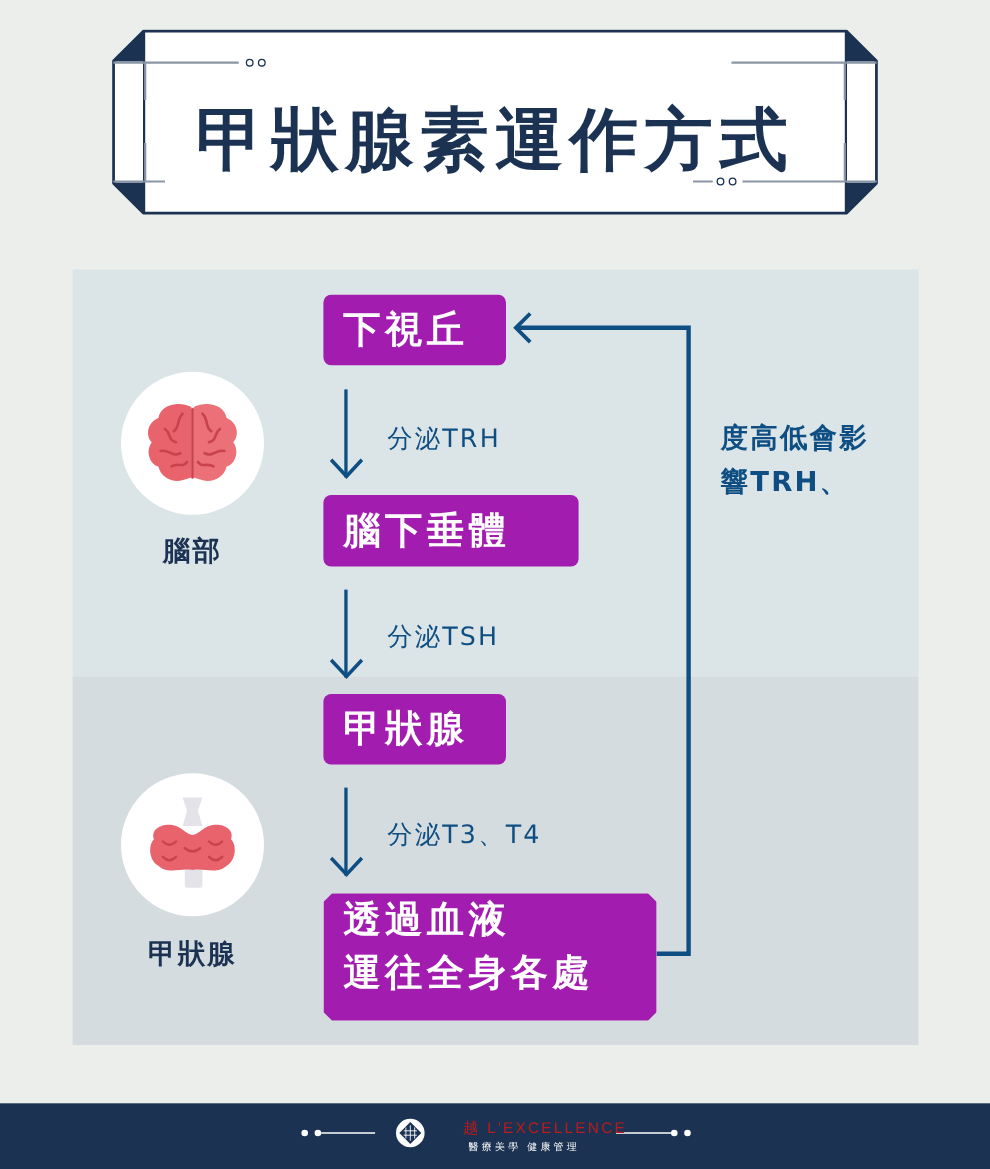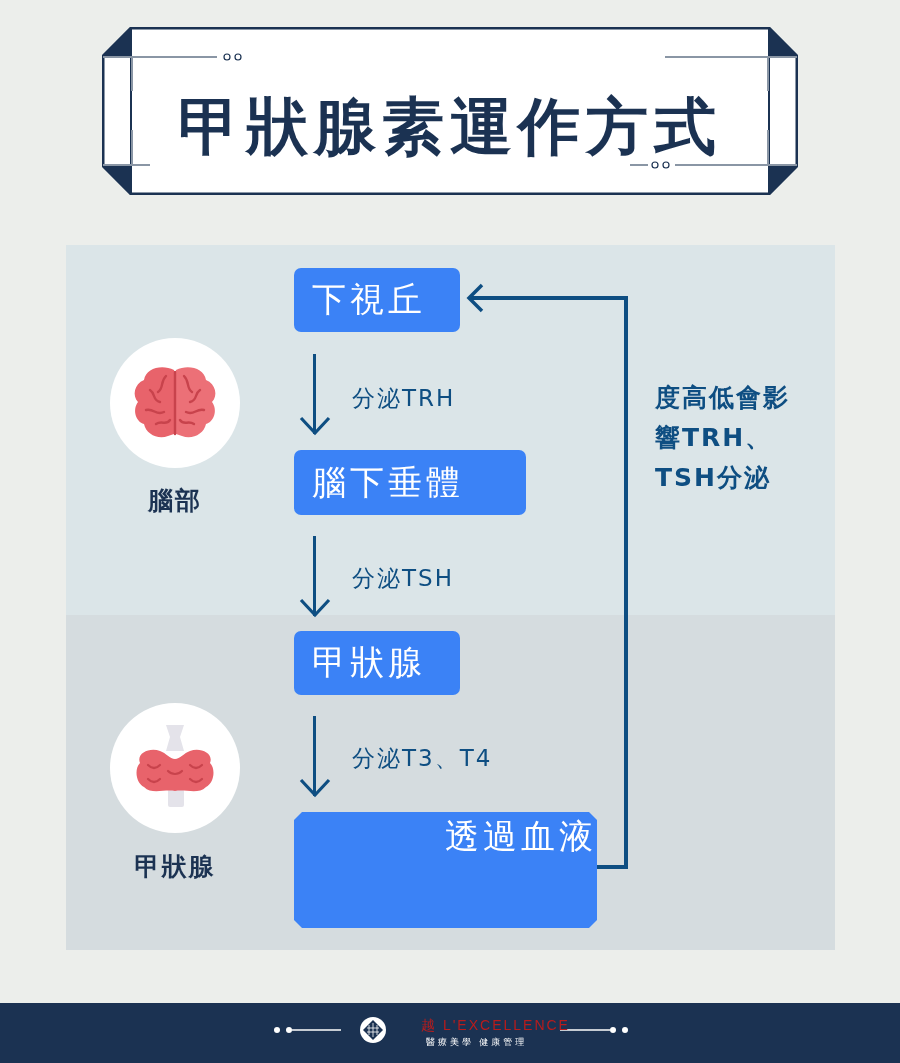--- a/index.html
+++ b/index.html
@@ -7,21 +7,21 @@
        font-family:"DejaVu Sans","Liberation Sans",sans-serif;}
   .abs{position:absolute;}
   
   #title-frame{left:102px;top:27px;width:696px;height:168px;}
   #title-frame svg{position:absolute;left:0;top:0;}
   #page-title{position:absolute;left:0;top:0;width:696px;height:200px;display:flex;align-items:center;justify-content:center;
     font-size:62px;font-weight:bold;color:#1b3252;letter-spacing:6px;}
   
   #panel-top{left:66px;top:245px;width:769px;height:370px;background:#dbe5e8;}
   #panel-bottom{left:66px;top:615px;width:769px;height:335px;background:#d5dcdf;}
-  .box{background:#3b82f6;color:#fff;font-weight:normal;font-size:34px;letter-spacing:4px;
+  .box{background:#a21caf;color:#fff;font-weight:bold;font-size:34px;letter-spacing:4px;
        border-radius:7px;display:flex;align-items:center;padding-left:18px;box-sizing:border-box;}
   .step-label{color:#0e4e82;font-weight:normal;font-size:23px;letter-spacing:2px;}
   .shaft{background:#0e4e82;width:3px;}
   .circle{width:130px;height:130px;border-radius:50%;background:#fff;}
   .side-label{color:#1b3252;font-weight:bold;font-size:25px;letter-spacing:2px;width:130px;text-align:center;}
   #feedback-text{left:655px;top:378px;width:160px;color:#0e4e82;font-weight:bold;font-size:25px;line-height:40px;letter-spacing:2px;}
   #footer{left:0;top:1003px;width:900px;height:60px;background:#1b3252;}
   #brand-name{left:421px;top:1017px;color:#b91c1c;font-family:Liberation Sans, sans-serif;font-size:14px;letter-spacing:2px;}
   #brand-sub{left:426px;top:1036px;color:#fff;font-family:"Liberation Serif","DejaVu Serif",serif;font-size:9px;letter-spacing:3px;}
 </style>
@@ -94,23 +94,24 @@
 
 <div class="abs box" style="left:294px;top:268px;width:166px;height:64px;">
   <span>下視丘</span>
 </div>
 <div class="abs box" style="left:294px;top:450px;width:232px;height:65px;">
   <span>腦下垂體</span>
 </div>
 <div class="abs box" style="left:294px;top:631px;width:166px;height:64px;">
   <span>甲狀腺</span>
 </div>
-<div class="abs box" style="left:294px;top:812px;width:303px;height:116px;flex-direction:row;align-items:flex-start;justify-content:flex-end;line-height:48px;
+<div class="abs box" style="left:294px;top:812px;width:303px;height:116px;flex-direction:column;align-items:flex-start;justify-content:flex-start;line-height:48px;
      clip-path:polygon(8px 0,295px 0,303px 8px,303px 108px,295px 116px,8px 116px,0 108px,0 8px);border-radius:0;">
   <span>透過血液</span>
+  <span>運往全身各處</span>
 </div>
 
 <div class="abs shaft" style="left:313px;top:354px;height:80px;"></div>
 <svg class="abs" style="left:298px;top:412px;" width="34" height="26">
   <polyline points="3,6 17,21 31,6" fill="none" stroke="#0e4e82" stroke-width="3.2"></polyline>
 </svg>
 <div class="abs step-label" style="left:352px;top:383px;">分泌TRH</div>
 
 <div class="abs shaft" style="left:313px;top:536px;height:80px;"></div>
 <svg class="abs" style="left:298px;top:594px;" width="34" height="26">
@@ -124,21 +125,20 @@
 </svg>
 <div class="abs step-label" style="left:352px;top:743px;">分泌T3、T4</div>
 
 <svg class="abs" style="left:460px;top:280px;" width="180" height="600">
   <polyline points="137,587 166,587 166,18 10,18" fill="none" stroke="#0e4e82" stroke-width="4"></polyline>
   <polyline points="22,5 9,18 22,31" fill="none" stroke="#0e4e82" stroke-width="3.5"></polyline>
 </svg>
 <div id="feedback-text" class="abs">
   <div>度高低會影</div>
   <div>響TRH、</div>
-  <div>TSH分泌</div>
 </div>
 
 <div id="footer" class="abs"></div>
 <svg class="abs" style="left:270px;top:1022px;" width="80" height="16">
   <circle cx="7" cy="8" r="3" fill="#fff"></circle>
     <circle cx="19" cy="8" r="3" fill="#fff"></circle>
   <line x1="22" y1="8" x2="71" y2="8" stroke="#fff" stroke-width="1.5"></line>
 </svg>
 <svg class="abs" style="left:560px;top:1022px;" width="80" height="16">
   <line x1="0" y1="8" x2="50" y2="8" stroke="#fff" stroke-width="1.5"></line>

